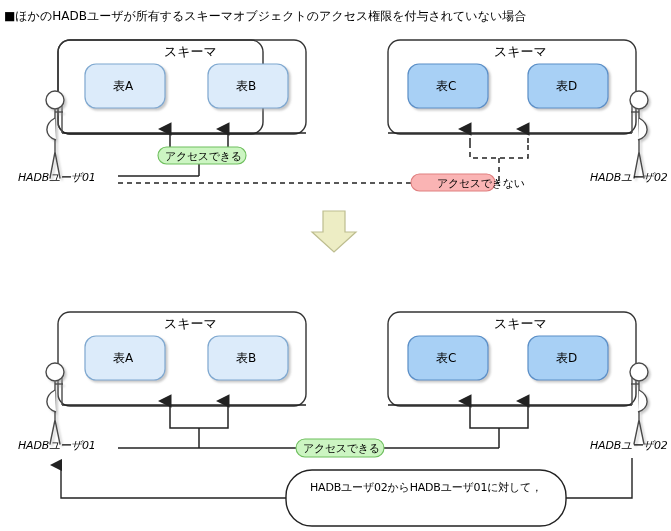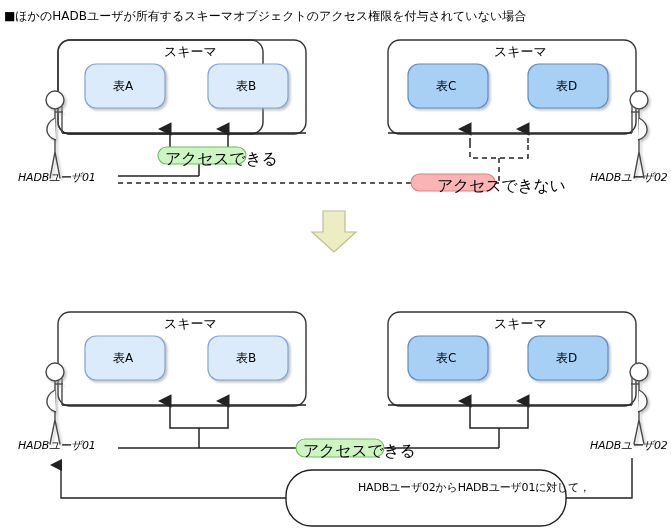--- a/index.html
+++ b/index.html
@@ -12,22 +12,22 @@
   svg.layer{position:absolute;left:0;top:0;width:671px;height:531px;}
 
   .htext{position:absolute;white-space:nowrap;line-height:1;}
 
   .sec-title{
     font-size:12px;letter-spacing:0px;color:#000;
   }
   .schema-label{font-size:13px;}
   .tbl-label{font-size:12px;}
   .user-label{font-size:11px;letter-spacing:-0.2px;font-style:italic;}
-  .pill-label{font-size:16px;letter-spacing:-0.3px;}
-  .callout-label{font-size:11px;text-align:center;letter-spacing:-0.2px;margin-left:48px;}
+  .pill-label{font-size:11px;letter-spacing:-0.3px;}
+  .callout-label{font-size:11px;text-align:center;letter-spacing:-0.2px;}
 </style>
 </head>
 <body>
 
 <div class="stage">
 
   <svg class="layer" viewBox="0 0 671 531">
     <defs>
       <marker id="arrUp" markerWidth="9" markerHeight="9" refX="4.5" refY="8" orient="auto">
         <path d="M4.5 0 L9 9 L0 9 Z" fill="#222222"></path>

